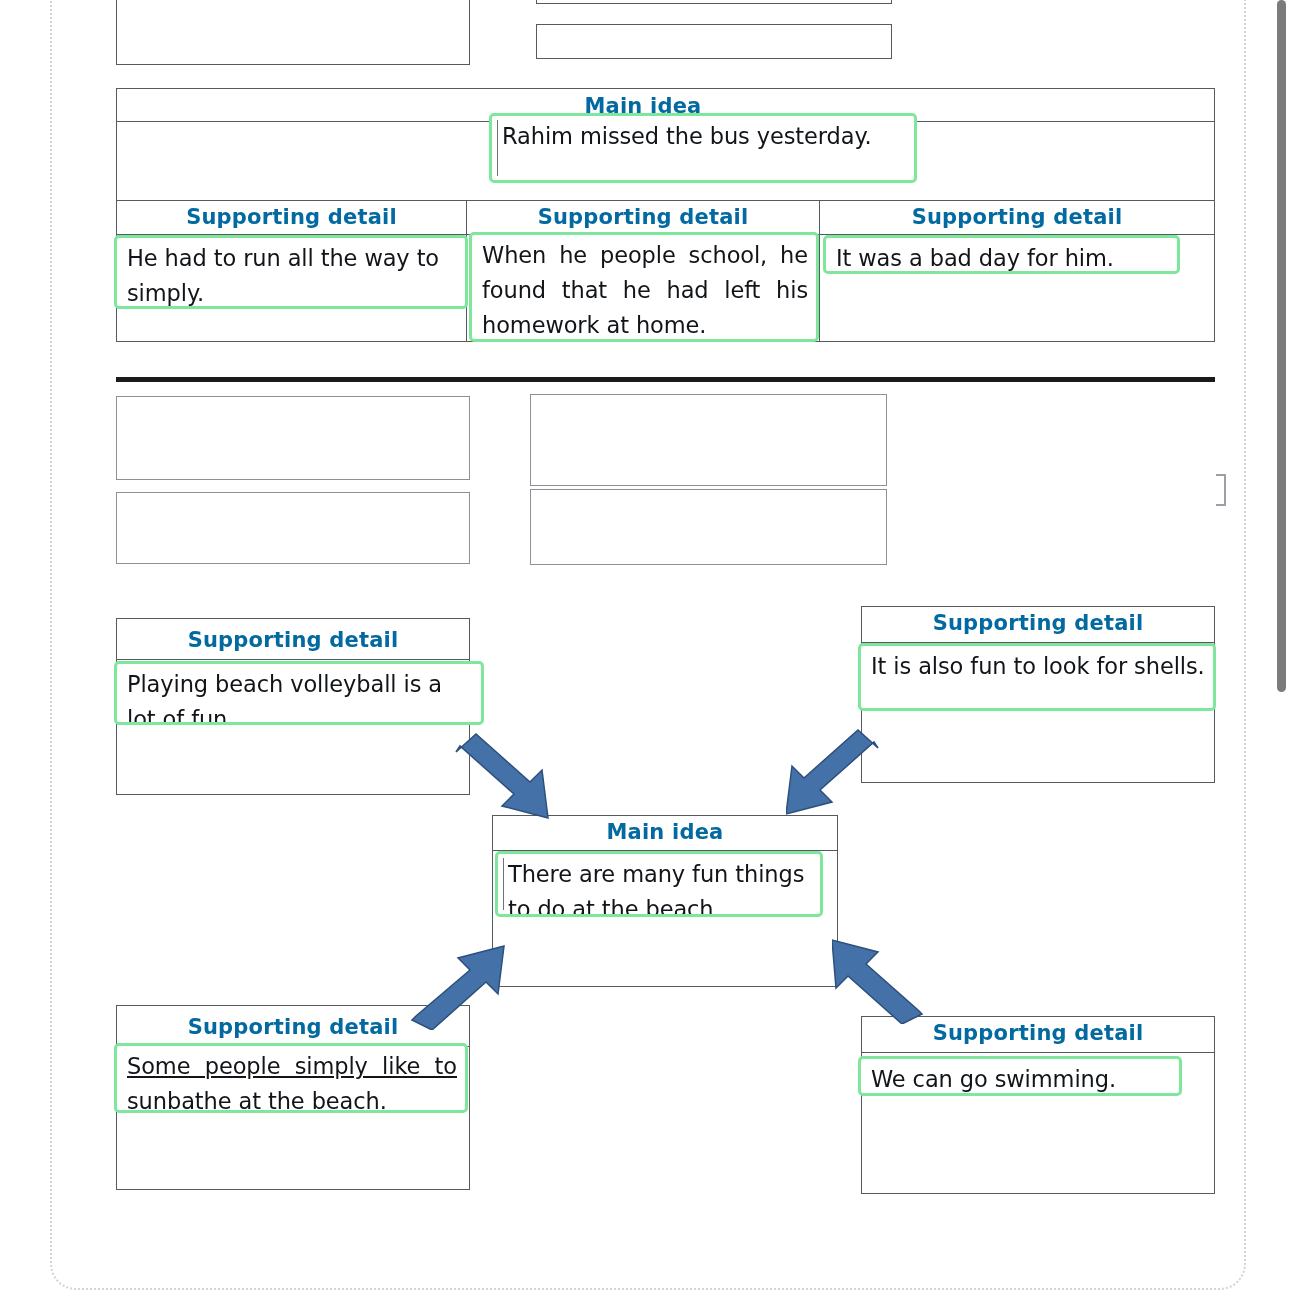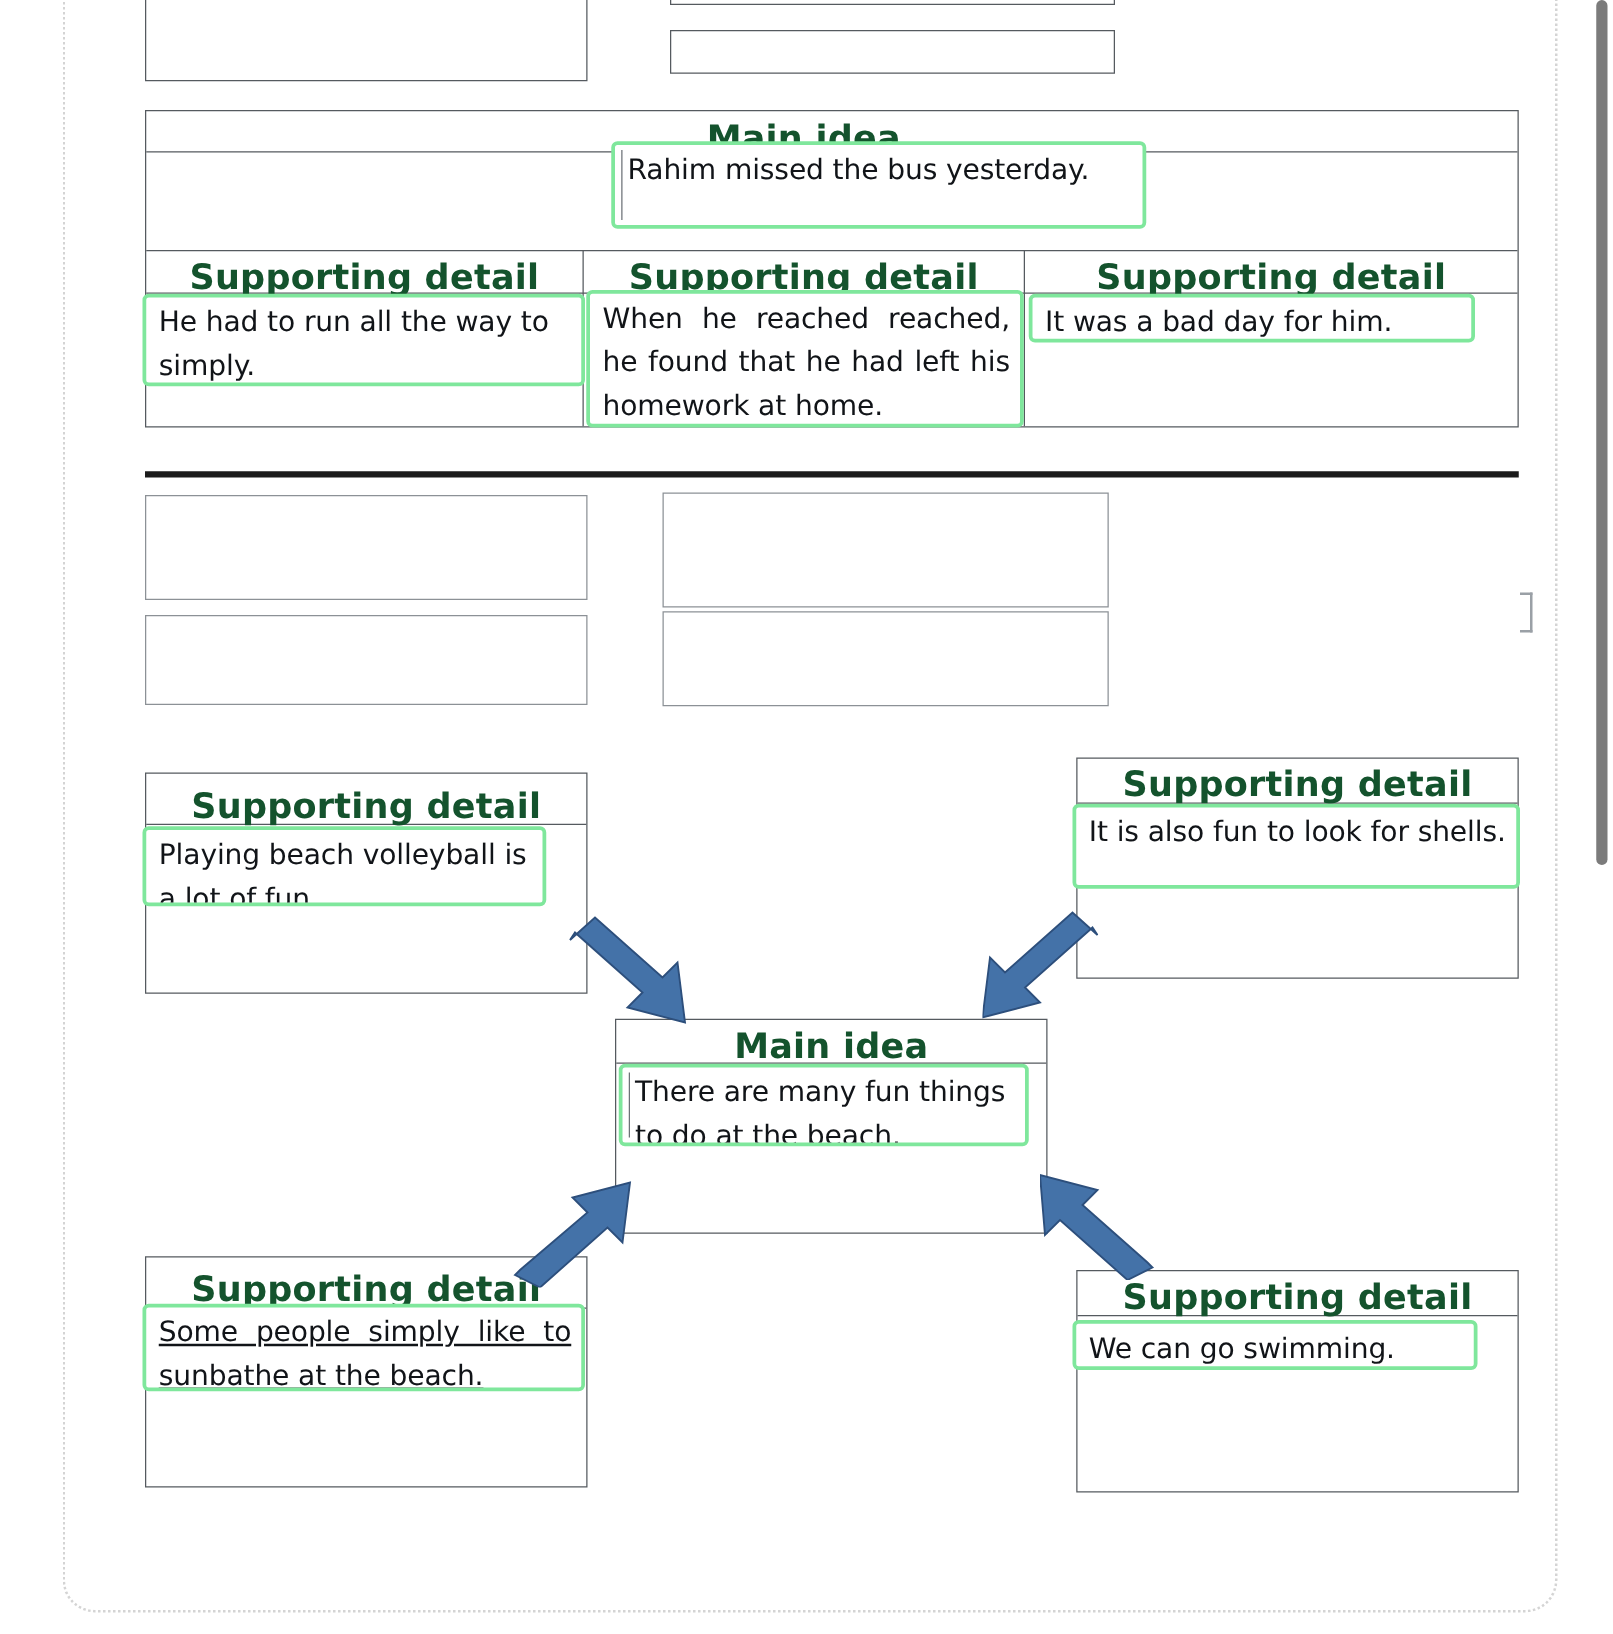--- a/index.html
+++ b/index.html
@@ -53,24 +53,24 @@
     box-sizing: border-box;
     background: #ffffff;
     border: 1px solid #555a5f;
   }
   .box.faint { border-color: #8c9196; }
 
   .cell-label {
     position: absolute;
     box-sizing: border-box;
     text-align: center;
-    color: #14532d;
+    color: #0369a1;
     font-family: "DejaVu Sans", sans-serif;
     font-weight: bold;
-    font-size: 28px;
+    font-size: 21px;
     letter-spacing: 0.2px;
     white-space: nowrap;
   }
 
   
   .chip {
     position: absolute;
     box-sizing: border-box;
     background: #ffffff;
     border: 3px solid #7fe79c;
@@ -139,36 +139,36 @@
 
 <div class="cell-label" style="left:466px; top:94px; width:354px;">Main idea</div>
 
 <div class="chip" style="left:489px; top:113px; width:428px; height:70px;">Rahim missed the bus yesterday.<div class="inner-rule"></div></div>
 
 <div class="cell-label" style="left:117px; top:205px; width:349px;">Supporting detail</div>
 <div class="cell-label" style="left:467px; top:205px; width:352px;">Supporting detail</div>
 <div class="cell-label" style="left:820px; top:205px; width:394px;">Supporting detail</div>
 
 <div class="chip" style="left:114px; top:235px; width:354px; height:74px;">He had to run all the way to simply.</div>
-<div class="chip" style="left:469px; top:232px; width:350px; height:110px; text-align:justify;">When he reached reached, he found that he had left his homework at home.</div>
+<div class="chip" style="left:469px; top:232px; width:350px; height:110px; text-align:justify;">When he people school, he found that he had left his homework at home.</div>
 <div class="chip" style="left:823px; top:235px; width:357px; height:39px;">It was a bad day for him.</div>
 
 <div id="divider"></div>
 
 <div class="box faint" style="left:116px; top:396px; width:354px; height:84px;"></div>
 <div class="box faint" style="left:530px; top:394px; width:357px; height:92px;"></div>
 <div class="box faint" style="left:116px; top:492px; width:354px; height:72px;"></div>
 <div class="box faint" style="left:530px; top:489px; width:357px; height:76px;"></div>
 
 <div id="stray-bracket"></div>
 
 <div class="box" style="left:116px; top:618px; width:354px; height:177px;"></div>
 <div style="position:absolute; left:117px; top:659px; width:352px; height:1px; background:#555a5f;"></div>
 <div class="cell-label" style="left:117px; top:628px; width:352px;">Supporting detail</div>
-<div class="chip" style="left:114px; top:661px; width:323px; height:64px;">Playing beach volleyball is a lot of fun.</div>
+<div class="chip" style="left:114px; top:661px; width:370px; height:64px;">Playing beach volleyball is a lot of fun.</div>
 
 <div class="box" style="left:861px; top:606px; width:354px; height:177px;"></div>
 <div style="position:absolute; left:862px; top:642px; width:352px; height:1px; background:#555a5f;"></div>
 <div class="cell-label" style="left:862px; top:611px; width:352px;">Supporting detail</div>
 <div class="chip" style="left:858px; top:643px; width:358px; height:68px;">It is also fun to look for shells.</div>
 
 <div class="box" style="left:492px; top:815px; width:346px; height:172px;"></div>
 <div style="position:absolute; left:493px; top:850px; width:344px; height:1px; background:#555a5f;"></div>
 <div class="cell-label" style="left:493px; top:820px; width:344px;">Main idea</div>
 <div class="chip" style="left:495px; top:851px; width:328px; height:66px;">There are many fun things to do at the beach.<div class="inner-rule"></div></div>

